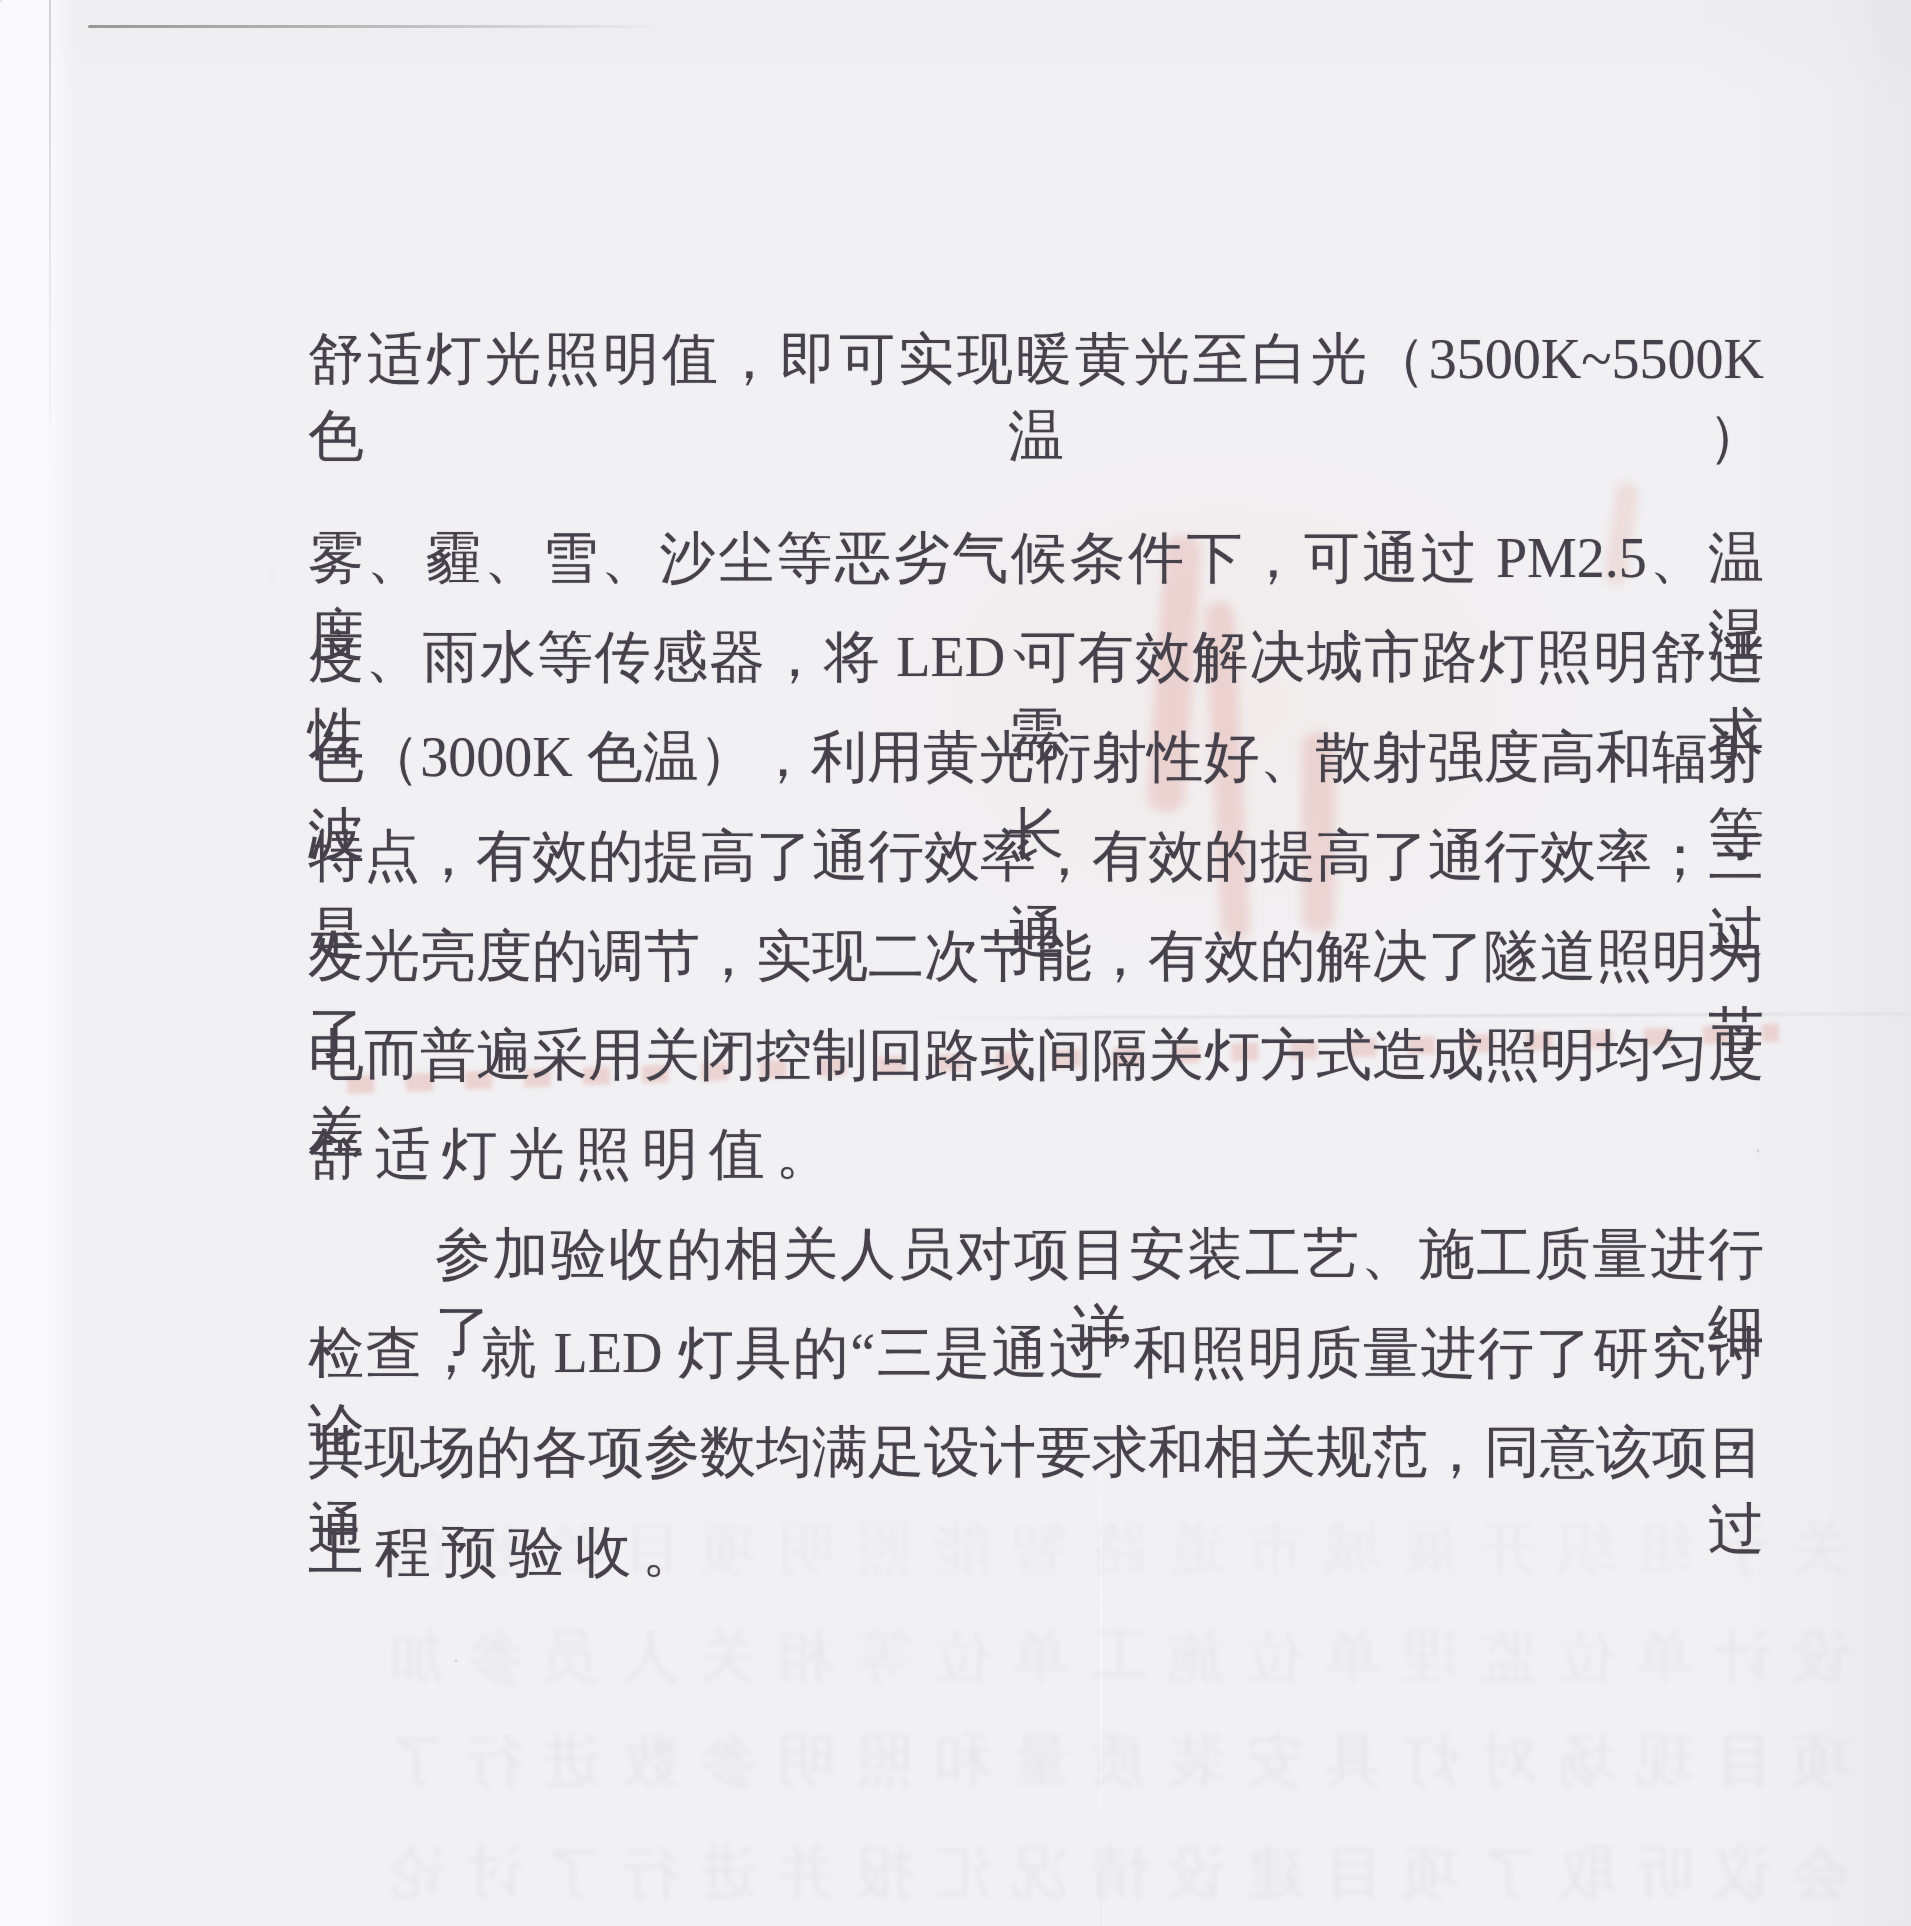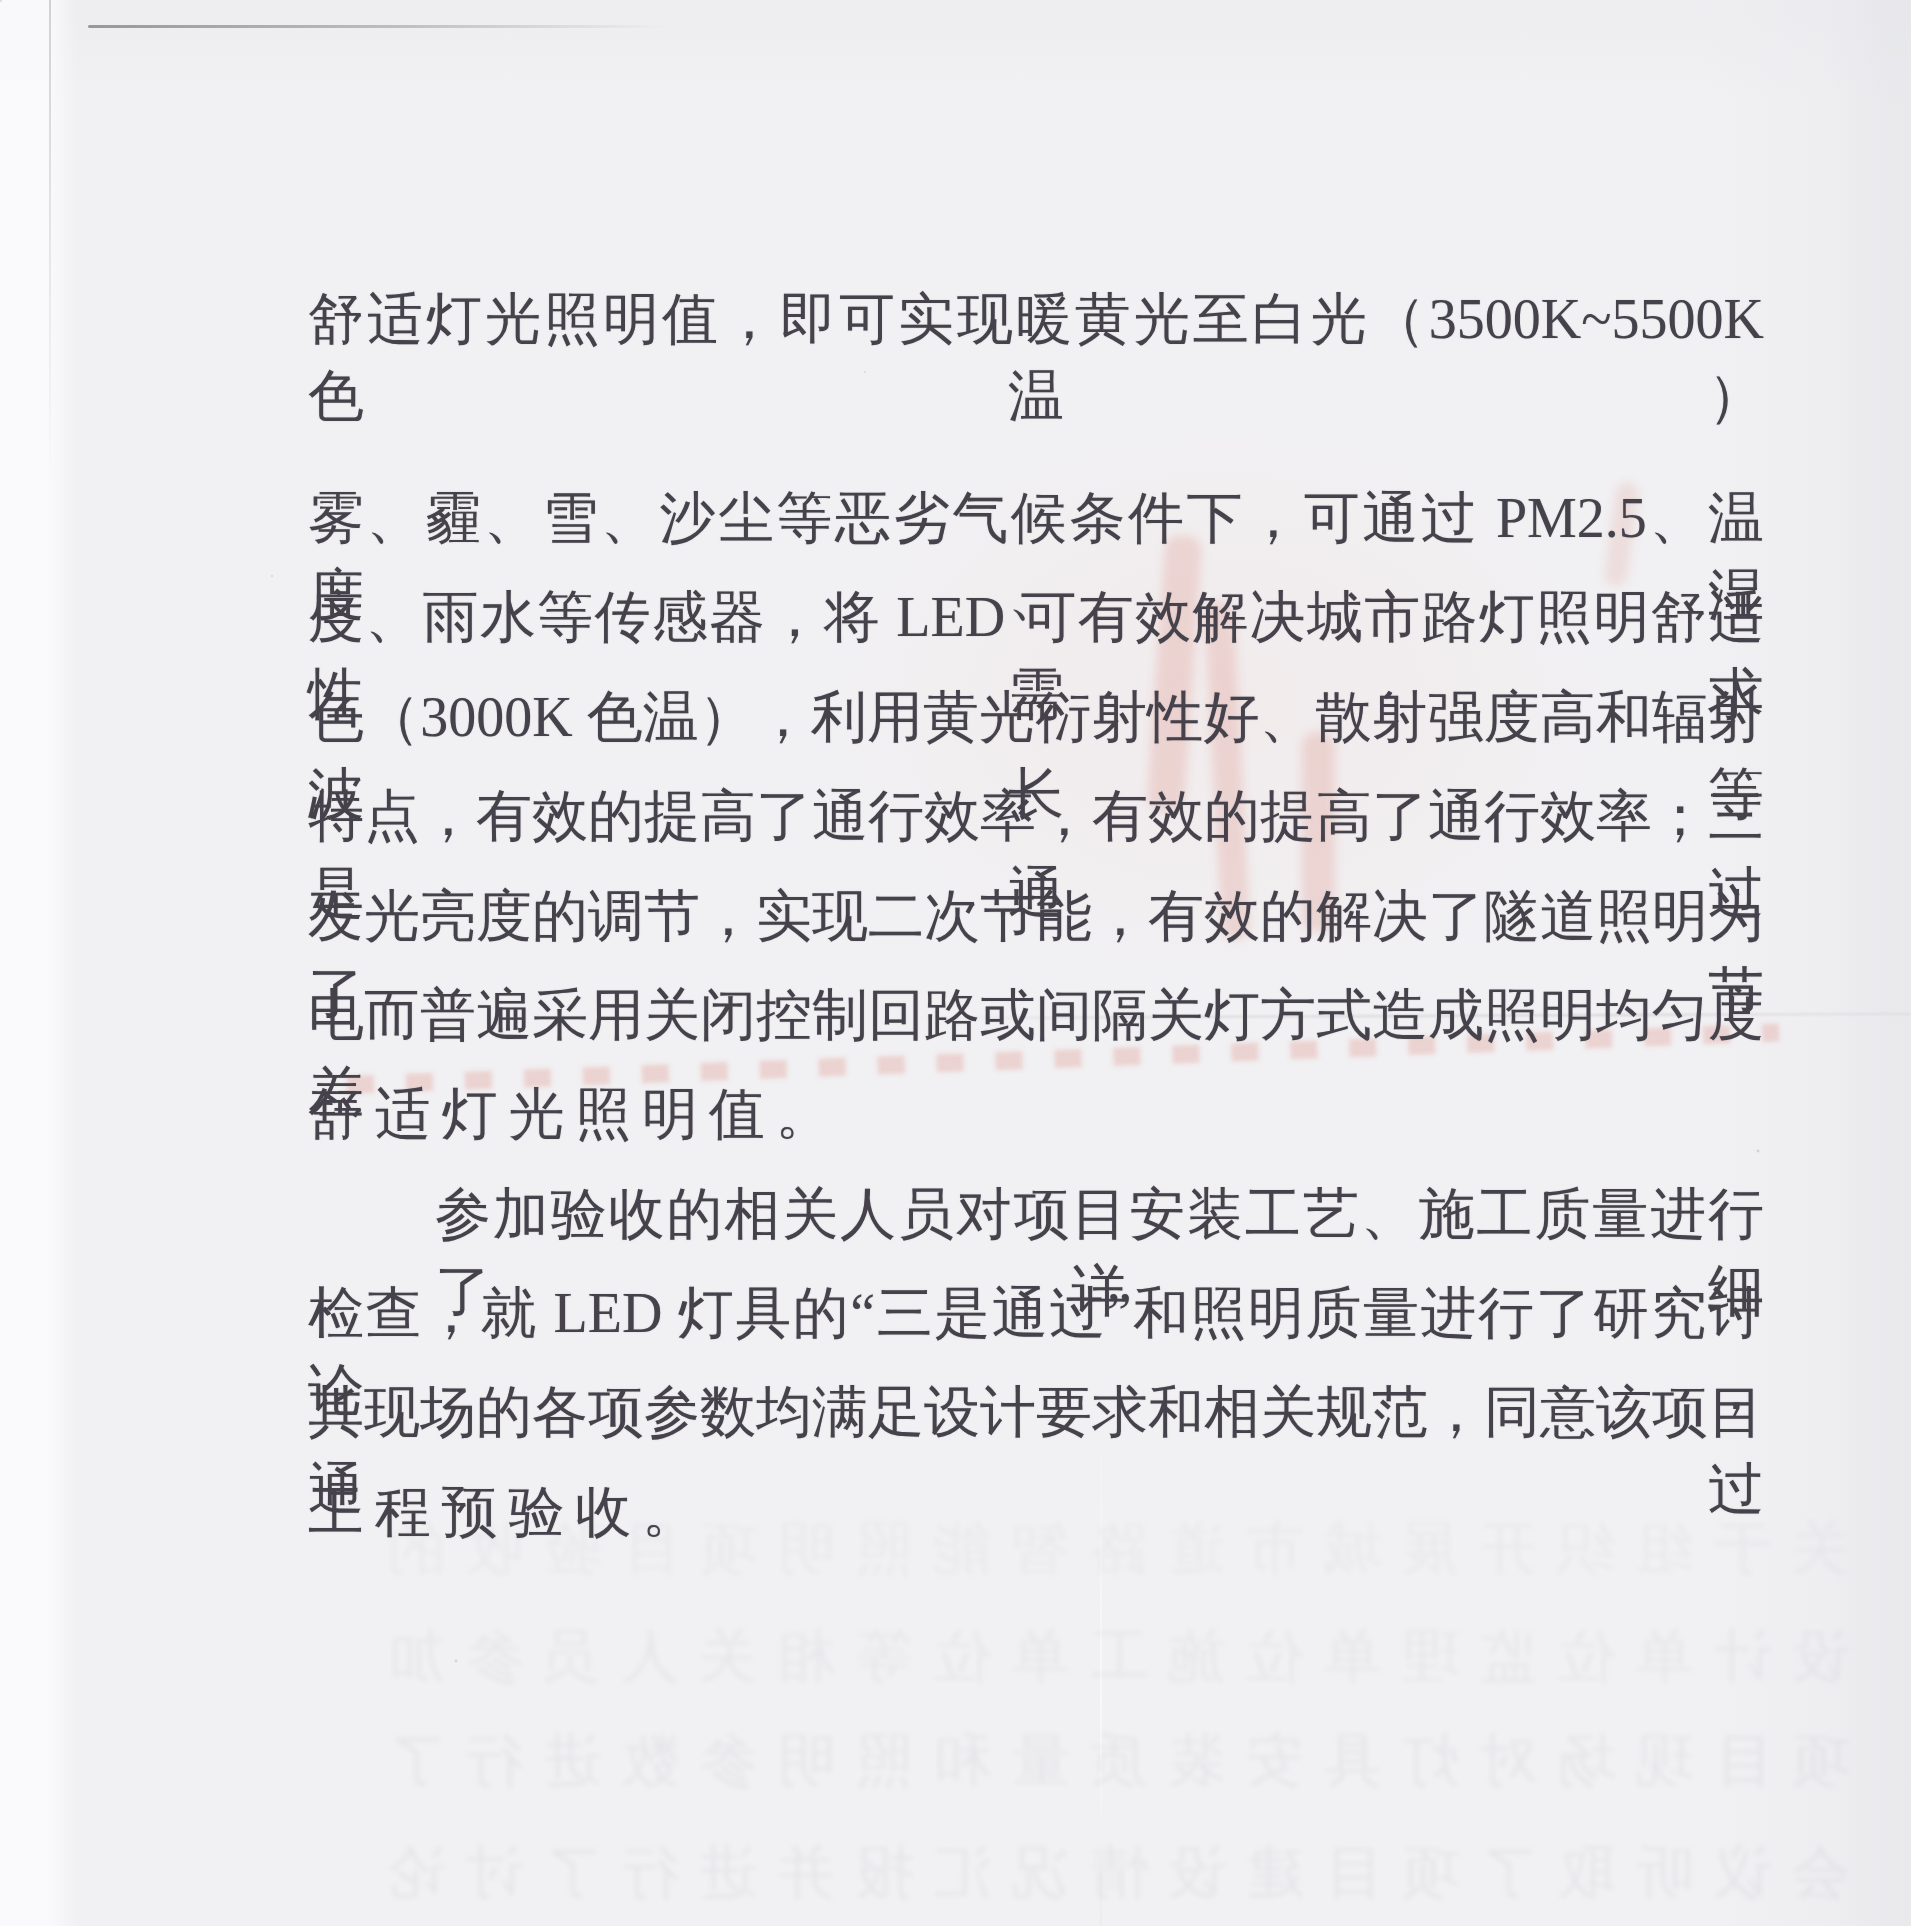--- a/index.html
+++ b/index.html
@@ -40,21 +40,21 @@
   .bleed{position:absolute;inset:0;pointer-events:none;}
   .bleed-line{position:absolute;transform:scaleX(-1);filter:blur(2.7px);
     color:#8f96ab;font-size:58px;letter-spacing:20px;white-space:nowrap;overflow:hidden;}
   .pink-stroke{position:absolute;background:rgba(223,152,142,0.30);filter:blur(5px);border-radius:15.4px;}
   .pink-dashes{position:absolute;left:347px;top:1076px;width:1433px;height:17.7px;
     background:repeating-linear-gradient(90deg, rgba(222,143,134,0.30) 0 27px, rgba(222,143,134,0) 27px 59px);
     transform:rotate(-2.1deg);transform-origin:left center;filter:blur(1.9px);}
   
   .body-line{position:absolute;left:308px;width:1456px;height:77px;
     font-size:56px;line-height:77px;color:#45424b;white-space:nowrap;
-    text-shadow:0 0 1.2px rgba(70,66,78,0.35);filter:blur(0.3px);}
+    text-shadow:0 0 1.2px rgba(70,66,78,0.35);filter:blur(0.3px);margin-top:40px;}
   .just{white-space:normal;text-align:justify;text-align-last:justify;}
   .plain{letter-spacing:10.8px;}
   .indent{padding-left:127px;width:1329px;}
 </style>
 </head>
 <body>
 
 <div class="page">
 
   <div class="top-edge"></div>

